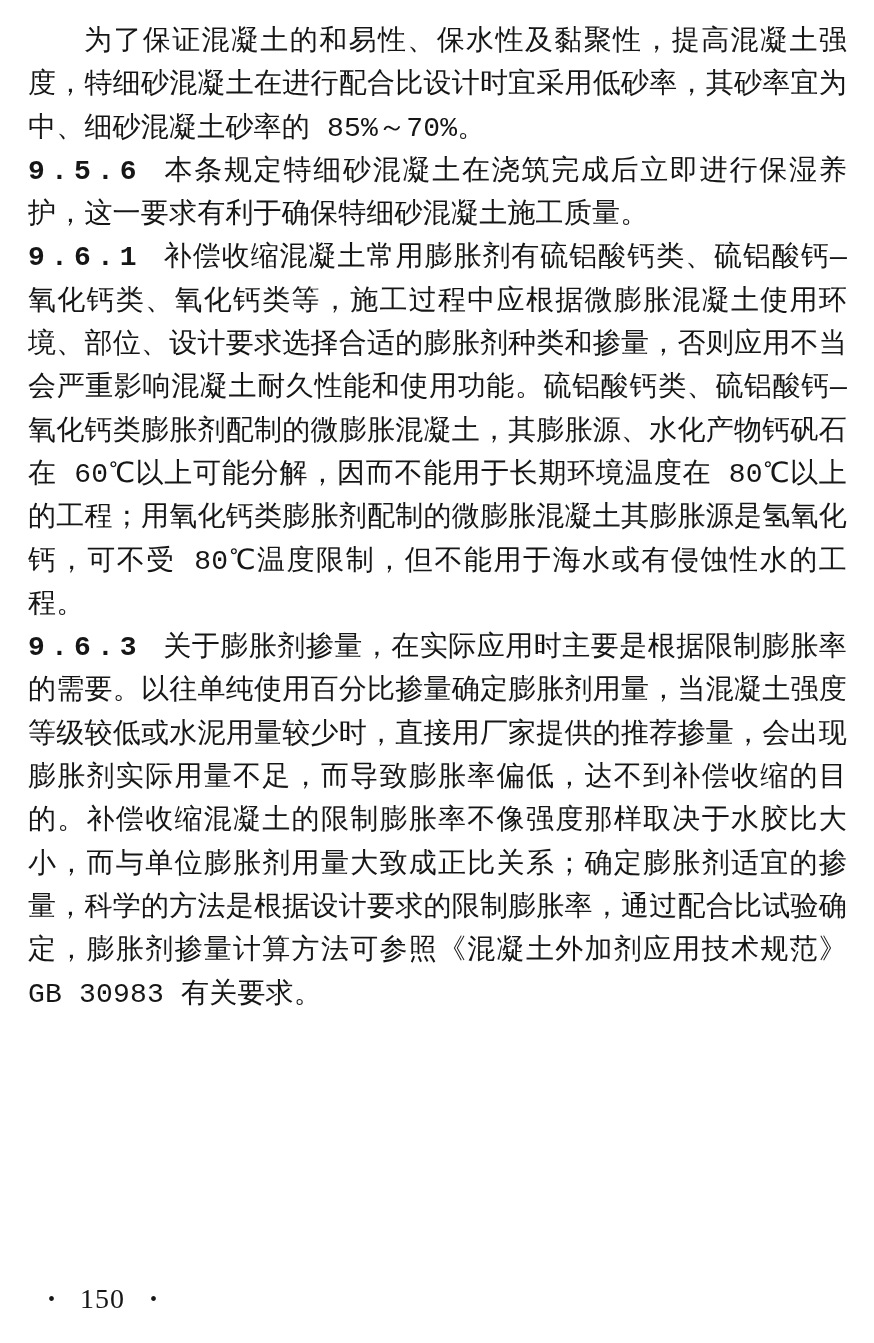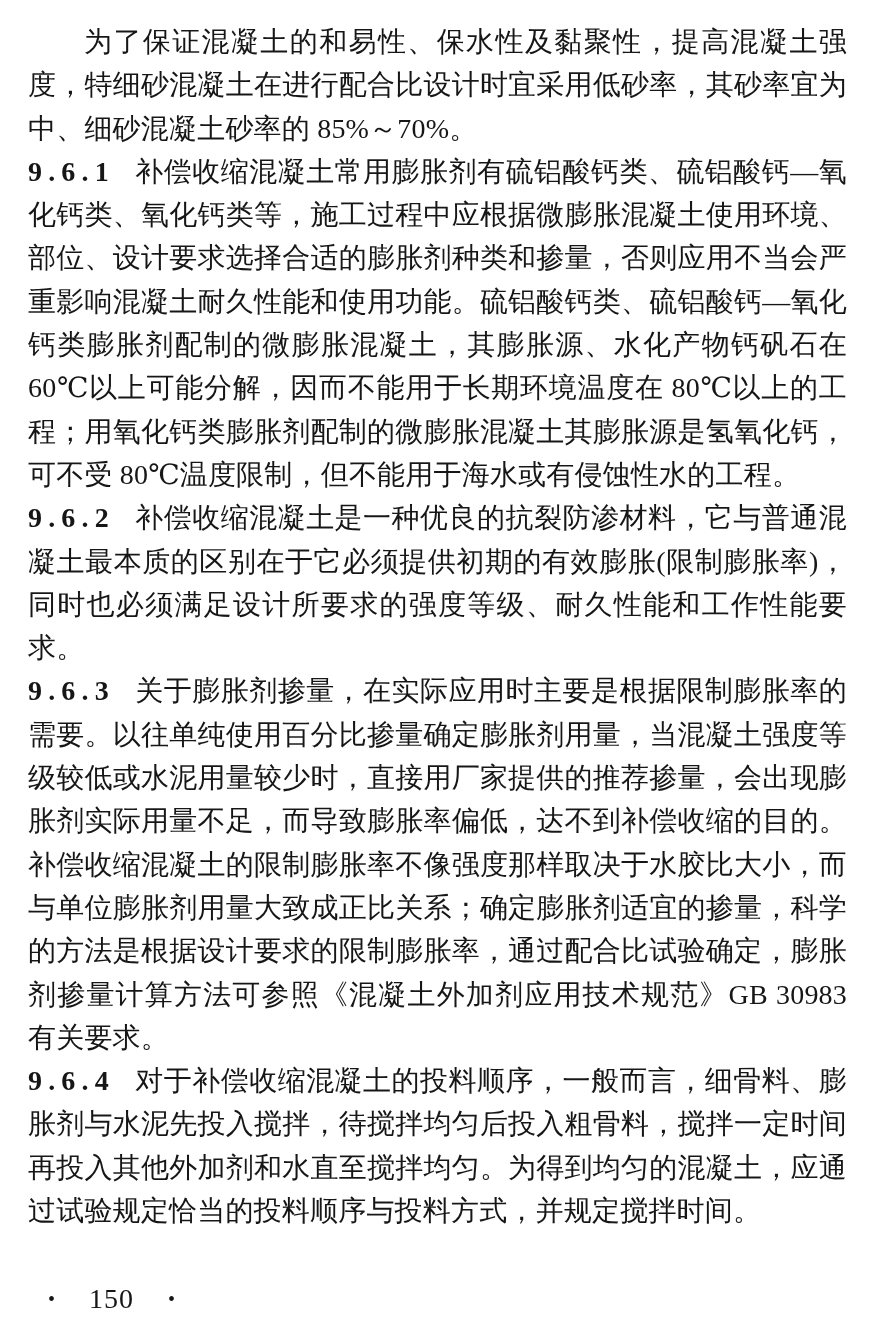--- a/index.html
+++ b/index.html
@@ -23,20 +23,21 @@
     width: 819px;
     font-size: 28px;
     line-height: 43.3px;
     text-align: justify;
     text-justify: inter-ideograph;
     letter-spacing: 0.2px;
   }
   p.para {
     margin: 0;
     padding: 0;
+    font-family: Liberation Mono, monospace;
   }
   p.para.indent {
     text-indent: 2em;
   }
   .num {
     font-weight: bold;
     letter-spacing: 0.22em;
     margin-right: 0.72em;
     white-space: nowrap;
   }
@@ -52,50 +53,47 @@
     line-height: 34px;
     color: #161616;
     display: flex;
     align-items: center;
   }
   .footer .bullet {
     font-size: 20px;
     line-height: 34px;
   }
   .footer .page-num {
-    margin: 0 34px;
+    margin: 0 25px;
     letter-spacing: 1px;
   }
 </style>
 </head>
 <body>
 
 <div class="page">
   <div class="content">
 
     <p class="para indent">
       <b class="num"></b><span>为了保证混凝土的和易性、保水性及黏聚性，提高混凝土强度，特细砂混凝土在进行配合比设计时宜采用低砂率，其砂率宜为中、细砂混凝土砂率的 85%～70%。</span>
     </p>
 
+    <p class="para">
+      <b class="num">9.5.6</b><span>本条规定特细砂混凝土在浇筑完成后立即进行保湿养护，这一要求有利于确保特细砂混凝土施工质量。</span>
+    </p>
 
     <p class="para">
       <b class="num">9.6.1</b><span>补偿收缩混凝土常用膨胀剂有硫铝酸钙类、硫铝酸钙—氧化钙类、氧化钙类等，施工过程中应根据微膨胀混凝土使用环境、部位、设计要求选择合适的膨胀剂种类和掺量，否则应用不当会严重影响混凝土耐久性能和使用功能。硫铝酸钙类、硫铝酸钙—氧化钙类膨胀剂配制的微膨胀混凝土，其膨胀源、水化产物钙矾石在 60℃以上可能分解，因而不能用于长期环境温度在 80℃以上的工程；用氧化钙类膨胀剂配制的微膨胀混凝土其膨胀源是氢氧化钙，可不受 80℃温度限制，但不能用于海水或有侵蚀性水的工程。</span>
     </p>
 
-    <p class="para">
-      <b class="num">9.6.2</b><span>补偿收缩混凝土是一种优良的抗裂防渗材料，它与普通混凝土最本质的区别在于它必须提供初期的有效膨胀(限制膨胀率)，同时也必须满足设计所要求的强度等级、耐久性能和工作性能要求。</span>
-    </p>
 
     <p class="para">
       <b class="num">9.6.3</b><span>关于膨胀剂掺量，在实际应用时主要是根据限制膨胀率的需要。以往单纯使用百分比掺量确定膨胀剂用量，当混凝土强度等级较低或水泥用量较少时，直接用厂家提供的推荐掺量，会出现膨胀剂实际用量不足，而导致膨胀率偏低，达不到补偿收缩的目的。补偿收缩混凝土的限制膨胀率不像强度那样取决于水胶比大小，而与单位膨胀剂用量大致成正比关系；确定膨胀剂适宜的掺量，科学的方法是根据设计要求的限制膨胀率，通过配合比试验确定，膨胀剂掺量计算方法可参照《混凝土外加剂应用技术规范》GB 30983 有关要求。</span>
     </p>
 
-    <p class="para">
-      <b class="num">9.6.4</b><span>对于补偿收缩混凝土的投料顺序，一般而言，细骨料、膨胀剂与水泥先投入搅拌，待搅拌均匀后投入粗骨料，搅拌一定时间再投入其他外加剂和水直至搅拌均匀。为得到均匀的混凝土，应通过试验规定恰当的投料顺序与投料方式，并规定搅拌时间。</span>
-    </p>
 
   </div>
 
   <div class="footer">
     <span class="bullet">•</span>
     <span class="page-num">150</span>
     <span class="bullet">•</span>
   </div>
 </div>
 

